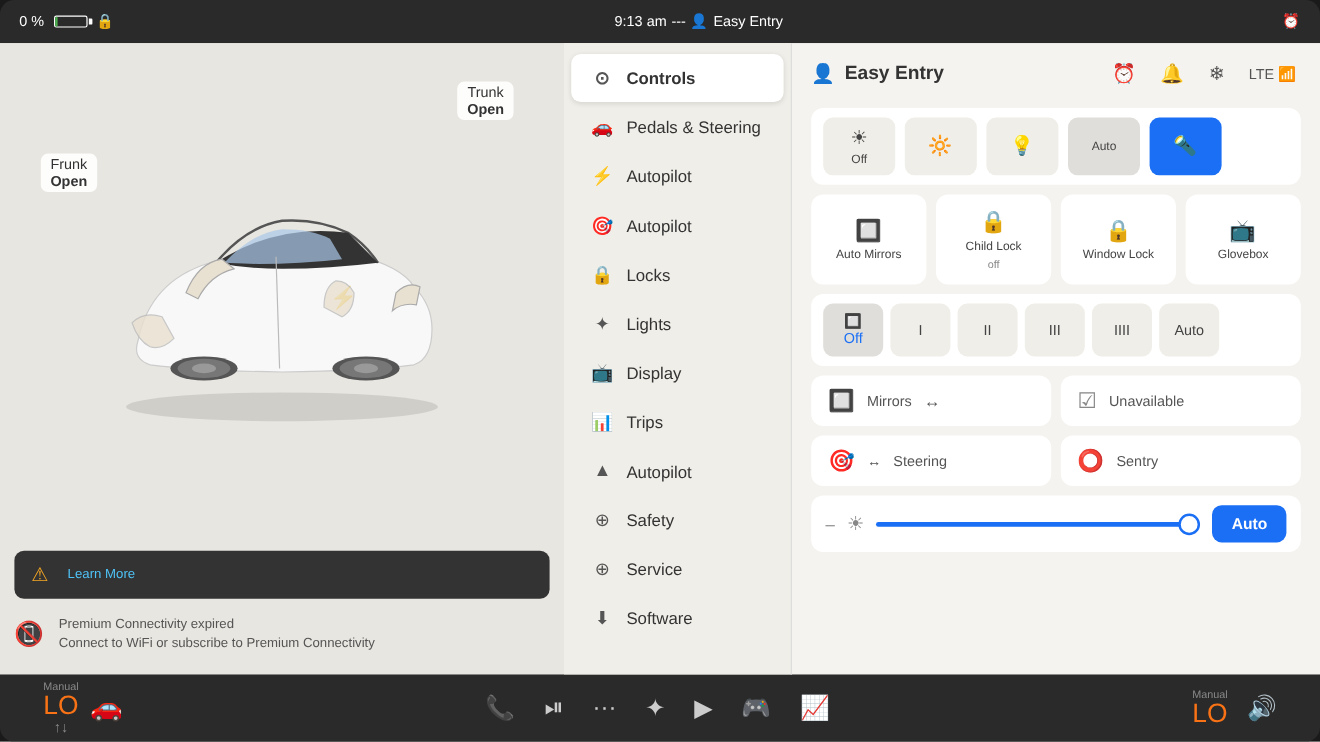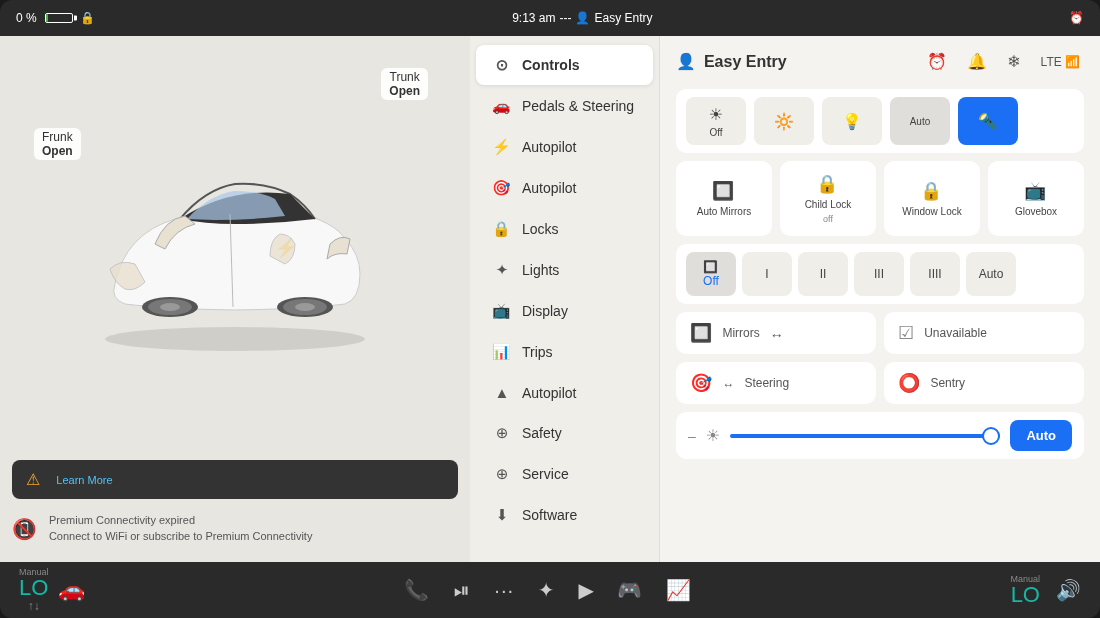--- a/index.html
+++ b/index.html
@@ -308,21 +308,21 @@
       cursor: pointer;
     }
 
     
     .taskbar {
       height: 56px;
       background: #2a2a2a;
       display: flex;
       align-items: center;
       justify-content: space-between;
-      padding: 0 19px;
+      padding: 0 36px;
     }
     .taskbar-left { display: flex; align-items: center; gap: 10px; }
     .taskbar-center { display: flex; align-items: center; gap: 24px; }
     .taskbar-right { display: flex; align-items: center; gap: 16px; }
     .taskbar-btn {
       display: flex;
       flex-direction: column;
       align-items: center;
       cursor: pointer;
       color: #ccc;
@@ -333,21 +333,21 @@
     .taskbar-climate {
       display: flex;
       flex-direction: column;
       align-items: center;
       color: #ccc;
       font-size: 10px;
     }
     .taskbar-temp {
       font-size: 22px;
       font-weight: 500;
-      color: #14b8a6;
+      color: #f97316;
       line-height: 1;
     }
     .taskbar-label { font-size: 9px; color: #888; }
   </style>
 </head>
 <body>
 
 <div class="status-bar">
   <div class="status-left">
     <span>0 %</span>

